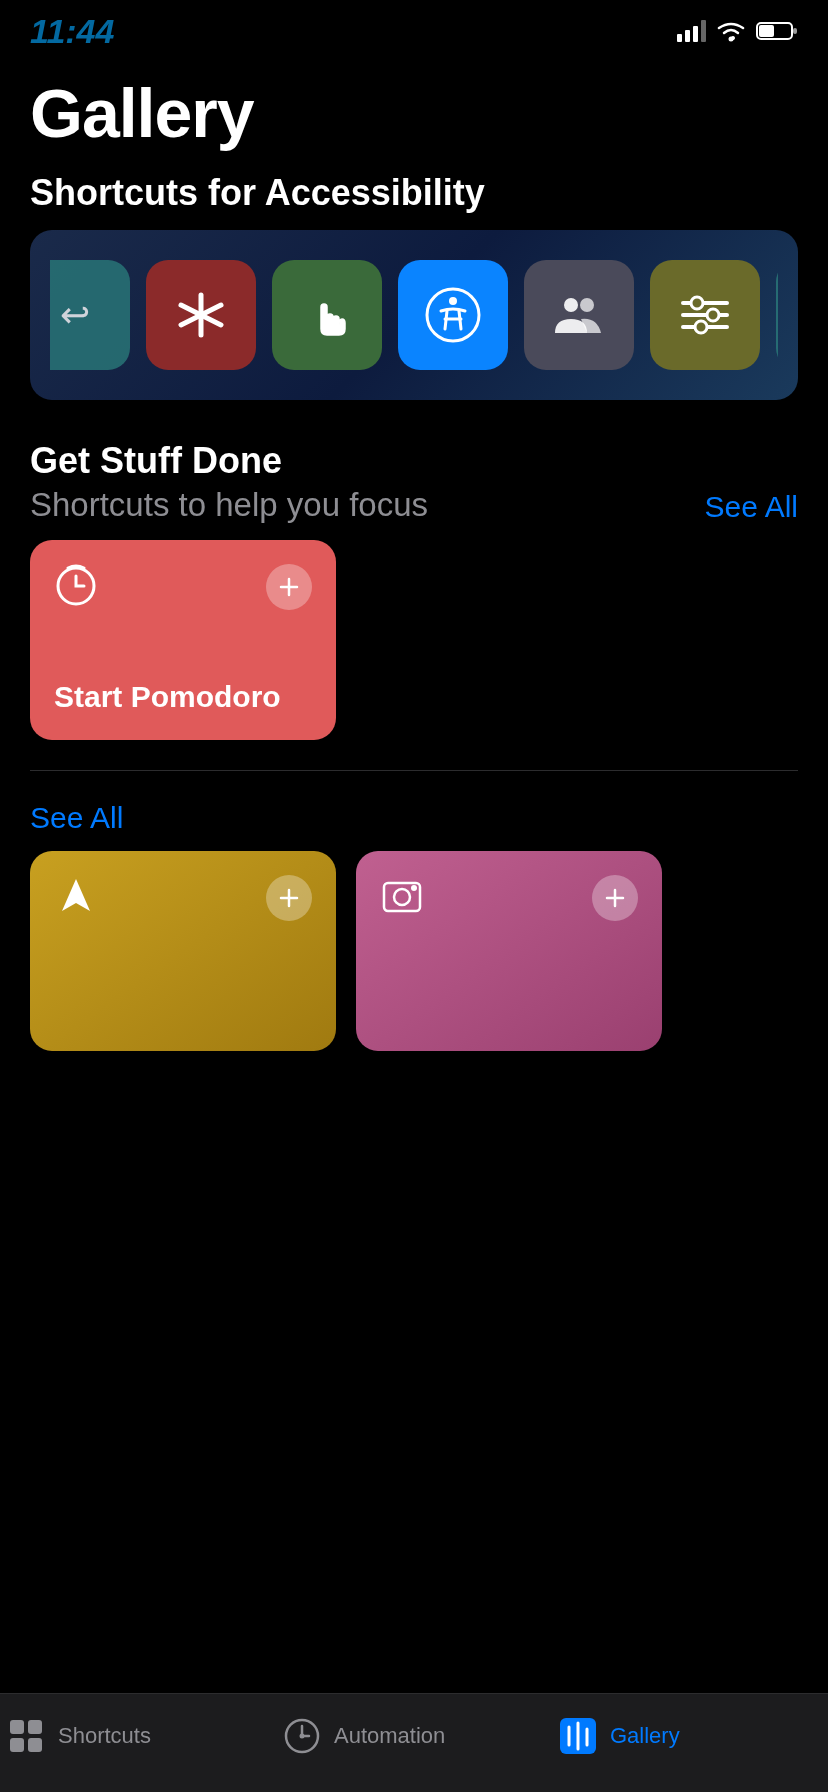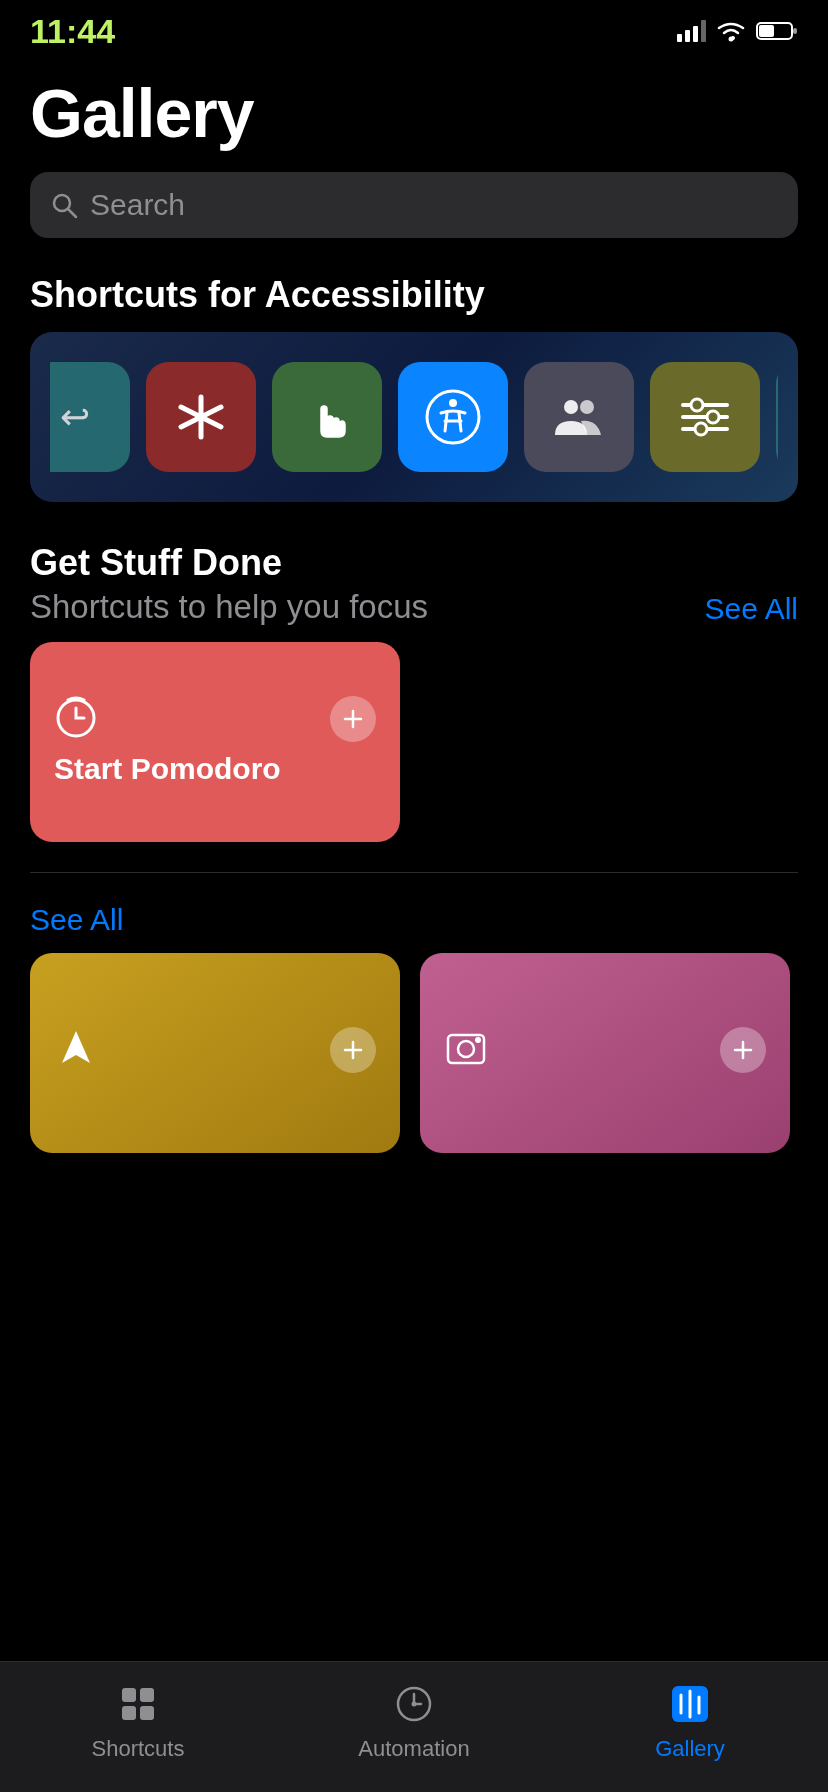--- a/index.html
+++ b/index.html
@@ -18,21 +18,22 @@
     .status-bar {
       display: flex;
       justify-content: space-between;
       align-items: center;
       padding: 14px 30px 6px 30px;
       height: 54px;
     }
     .status-time {
       font-size: 34px;
       font-weight: 600;
-      color: #bef264;
+      color: #0369a1;
+      font-style: italic;
     }
     .status-icons {
       display: flex;
       align-items: center;
       gap: 10px;
     }
     .signal-bars {
       display: flex;
       align-items: flex-end;
       gap: 3px;
@@ -140,22 +141,21 @@
       padding: 24px;
       position: relative;
       display: flex;
       flex-direction: column;
       justify-content: space-between;
       min-height: 200px;
       cursor: pointer;
       flex-shrink: 0;
     }
     .shortcut-card-wide {
-      width: 370px;
-      justify-content: center;
+      width: 306px;
     }
     .card-top {
       display: flex;
       justify-content: space-between;
       align-items: flex-start;
     }
     .card-icon {
       font-size: 38px;
       color: #fff;
     }
@@ -196,21 +196,21 @@
       width: 828px;
       background: #1c1c1e;
       border-top: 1px solid #2c2c2e;
       display: flex;
       justify-content: space-around;
       padding: 16px 0 30px 0;
       z-index: 100;
     }
     .tab-item {
       display: flex;
-      flex-direction: column;
+      flex-direction: row;
       align-items: center;
       gap: 6px;
       cursor: pointer;
       flex: 1;
     }
     .tab-icon {
       width: 52px;
       height: 52px;
       display: flex;
       align-items: center;
@@ -267,27 +267,20 @@
       <rect x="37" y="8" width="4" height="6" rx="2" fill="white" opacity="0.6"></rect>
       <rect x="3" y="5" width="15" height="12" rx="2" fill="white"></rect>
     </svg>
   </div>
 </div>
 
 <div class="main-content">
 
   <div class="page-title">Gallery</div>
 
-  <div class="search-bar">
-    <svg width="28" height="28" viewBox="0 0 28 28">
-      <circle cx="12" cy="12" r="8" stroke="#8e8e93" stroke-width="2.5" fill="none"></circle>
-      <line x1="18" y1="18" x2="26" y2="26" stroke="#8e8e93" stroke-width="2.5" stroke-linecap="round"></line>
-    </svg>
-    <span class="search-placeholder">Search</span>
-  </div>
 
   <div class="section-header">
     <div class="section-title">Shortcuts for Accessibility</div>
   </div>
   <div class="accessibility-banner">
     <div class="accessibility-icons-row">
 
       <div class="acc-icon acc-icon-teal" style="opacity:0.8; margin-left:-30px;">
         <span style="color:#fff; font-size:36px;">↩</span>
       </div>

